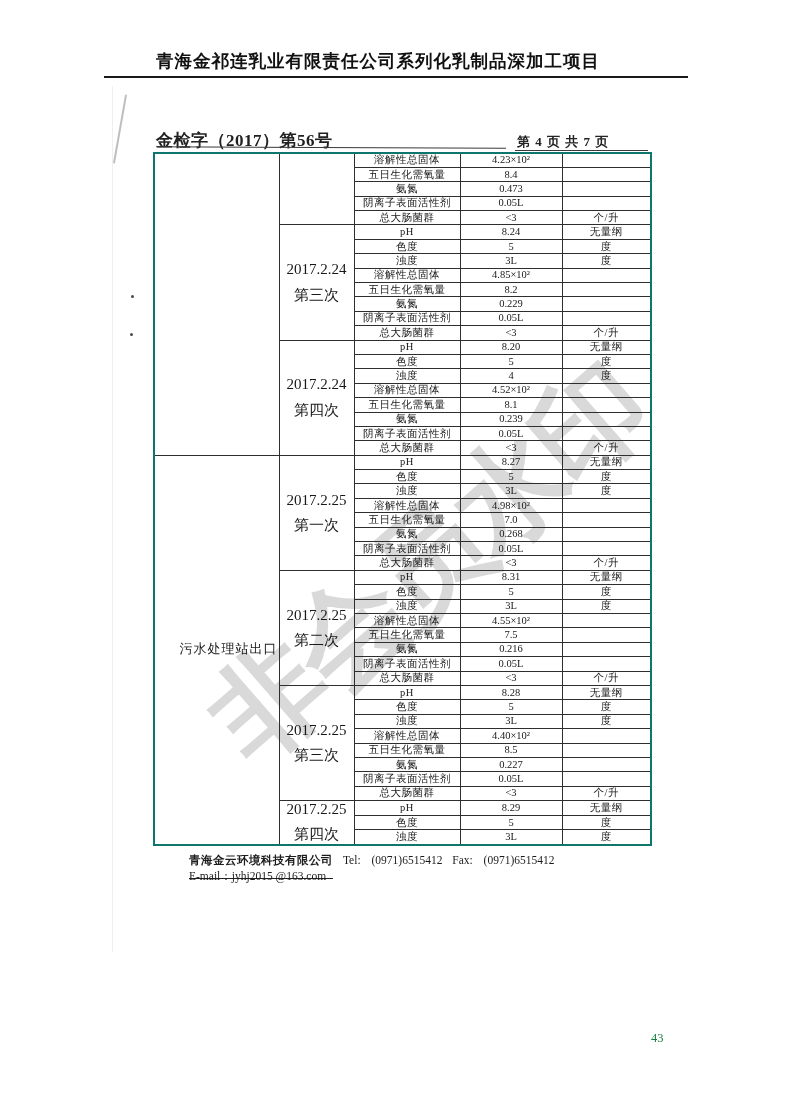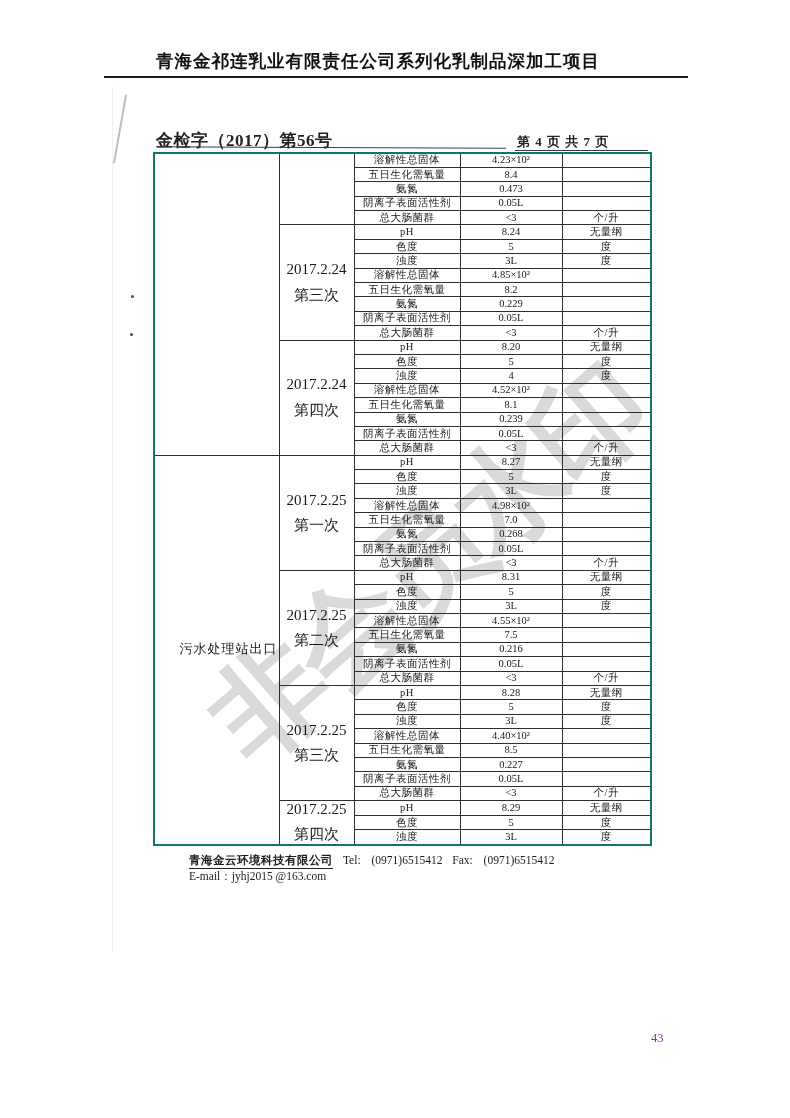--- a/index.html
+++ b/index.html
@@ -39,25 +39,25 @@
   }
   table.results{border:2px solid #0f766e;}
   table.results tr{height:14.4px;}
   td.loc-cell{font-size:13px;letter-spacing:1px;text-align:right;}
   td.date-cell{font-size:15px;}
   td.date-cell .date-line{margin-bottom:8px;}
   td.param-cell{letter-spacing:0.5px;}
   td.value-cell{font-family:"Liberation Serif", serif;}
   td.unit-cell{letter-spacing:0.5px;}
   .footer-line1{position:absolute;left:189px;top:853px;font-size:11.5px;color:#1c1c1c;}
-  .footer-line1 .company{font-weight:bold;border-bottom:1.2px solid #222;padding-bottom:1px;letter-spacing:0.5px;font-family:Liberation Mono, monospace;}
+  .footer-line1 .company{font-weight:bold;border-bottom:1.2px solid #222;padding-bottom:12px;letter-spacing:0.5px;}
   .footer-line1 .lbl{margin-left:7px;}
   .footer-line1 .val{margin-left:8px;}
   .footer-line2{position:absolute;left:189px;top:869px;font-size:11.5px;color:#1c1c1c;}
-  .page-number{position:absolute;left:651px;top:1031px;font-size:12.5px;color:#a21caf;}
+  .page-number{position:absolute;left:651px;top:1031px;font-size:12.5px;color:#15803d;}
   .edge-v{position:absolute;left:112px;top:86px;width:1px;height:866px;background:rgba(100,100,100,0.10);}
   .edge-d{position:absolute;left:119px;top:94px;width:1.5px;height:70px;background:rgba(110,110,110,0.45);transform:rotate(10deg);border-radius:1px;}
   .dot1{position:absolute;left:131px;top:295px;width:3px;height:3px;background:#4a4a4a;border-radius:50%;}
   .dot2{position:absolute;left:130px;top:333px;width:3px;height:3px;background:#4a4a4a;border-radius:50%;}
 </style>
 </head>
 <body>
 
 <div class="edge-v"></div>
 <div class="edge-d"></div>

